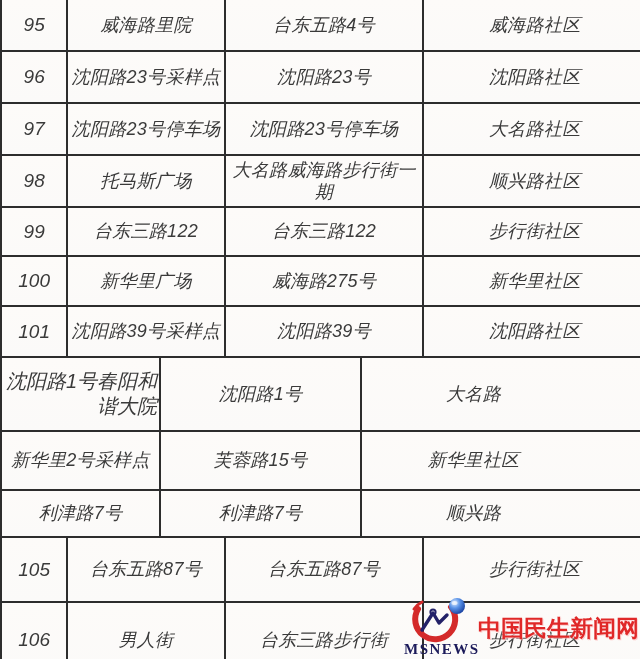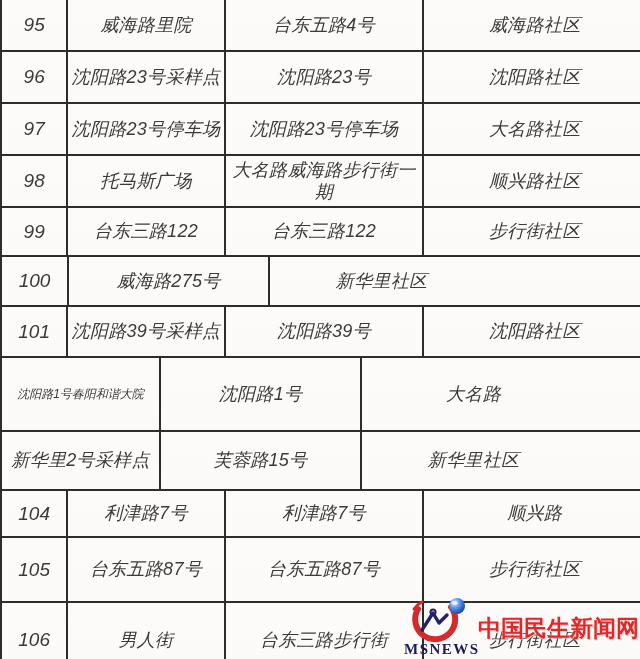--- a/index.html
+++ b/index.html
@@ -30,21 +30,21 @@
     font-size:18px;
     line-height:1.25;
     letter-spacing:0.3px;
     border-right:2px solid #2d2d2d;
     font-style:italic;
   }
   .c1{width:67px;font-size:19px;letter-spacing:0;}
   .c2{width:159px;text-align:right;}
   .c3{width:201px;}
   .c4{width:223px;border-right:none;}
-  .c2.shrink{font-size:12px;letter-spacing:0;}
+  .c2.shrink{font-size:20px;letter-spacing:0;}
 
   
   .watermark{position:absolute;left:0;top:0;width:640px;height:659px;pointer-events:none;}
   .wm-logo{position:absolute;left:406px;top:596px;width:68px;height:50px;}
   .wm-msnews{
     position:absolute;left:404px;top:641px;width:72px;
     text-align:center;
     font-family:"Liberation Serif","DejaVu Serif",serif;
     font-weight:700;font-size:15px;letter-spacing:1.5px;
     color:#1b1a5a;
@@ -88,41 +88,41 @@
       <div class="cell c4">顺兴路社区</div>
     </div>
       <div class="row" style="height: 49px;">
       <div class="cell c1">99</div>
       <div class="cell c2">台东三路122</div>
       <div class="cell c3">台东三路122</div>
       <div class="cell c4">步行街社区</div>
     </div>
       <div class="row" style="height: 50px;">
       <div class="cell c1">100</div>
+      <div class="cell c2">新华里广场</div>
       <div class="cell c3">威海路275号</div>
       <div class="cell c4">新华里社区</div>
     </div>
       <div class="row" style="height: 51px;">
       <div class="cell c1">101</div>
       <div class="cell c2">沈阳路39号采样点</div>
       <div class="cell c3">沈阳路39号</div>
       <div class="cell c4">沈阳路社区</div>
     </div>
       <div class="row" style="height: 74px;">
       <div class="cell c2 shrink">沈阳路1号春阳和谐大院</div>
       <div class="cell c3">沈阳路1号</div>
       <div class="cell c4">大名路</div>
     </div>
       <div class="row" style="height: 59px;">
       <div class="cell c2">新华里2号采样点</div>
       <div class="cell c3">芙蓉路15号</div>
       <div class="cell c4">新华里社区</div>
     </div>
       <div class="row" style="height: 47px;">
-      <div class="cell c1">104</div>
       <div class="cell c2">利津路7号</div>
       <div class="cell c3">利津路7号</div>
       <div class="cell c4">顺兴路</div>
     </div>
       <div class="row" style="height: 65px;">
       <div class="cell c1">105</div>
       <div class="cell c2">台东五路87号</div>
       <div class="cell c3">台东五路87号</div>
       <div class="cell c4">步行街社区</div>
     </div>

